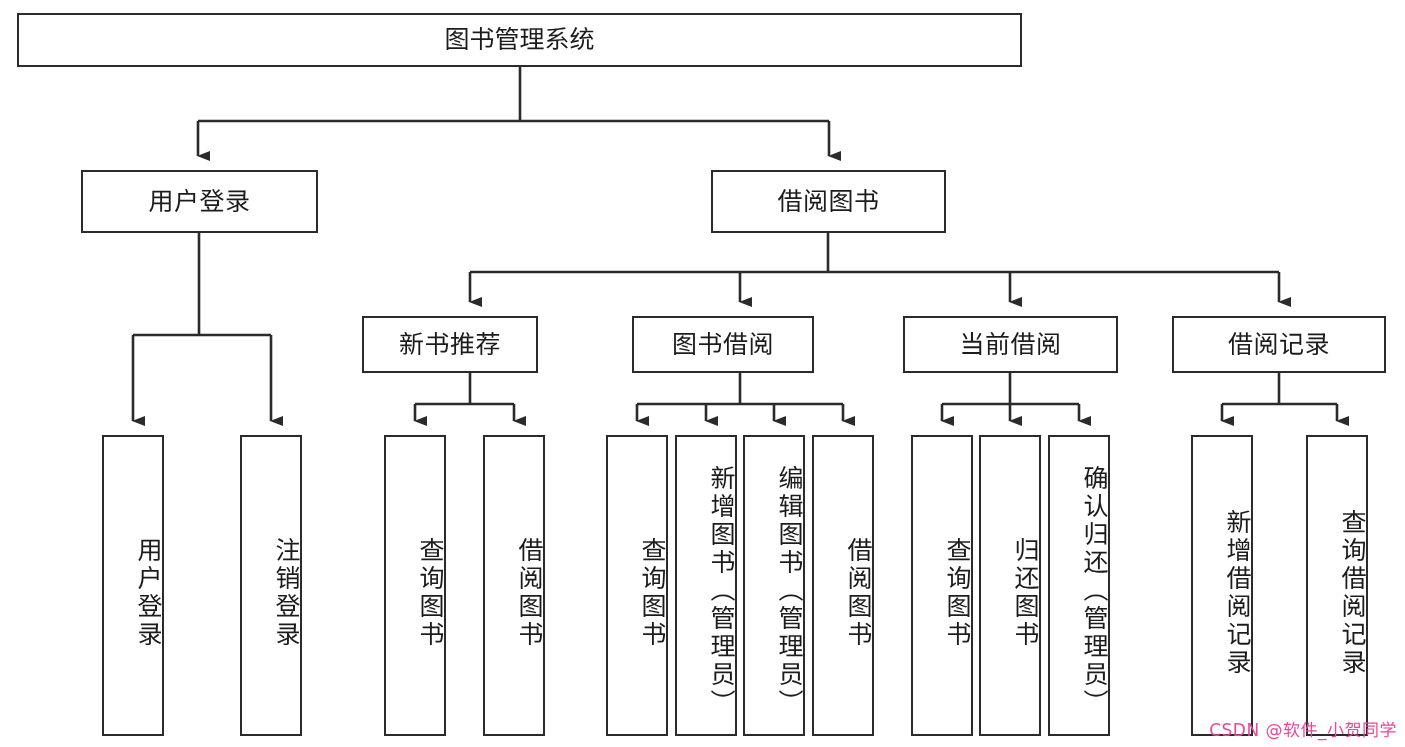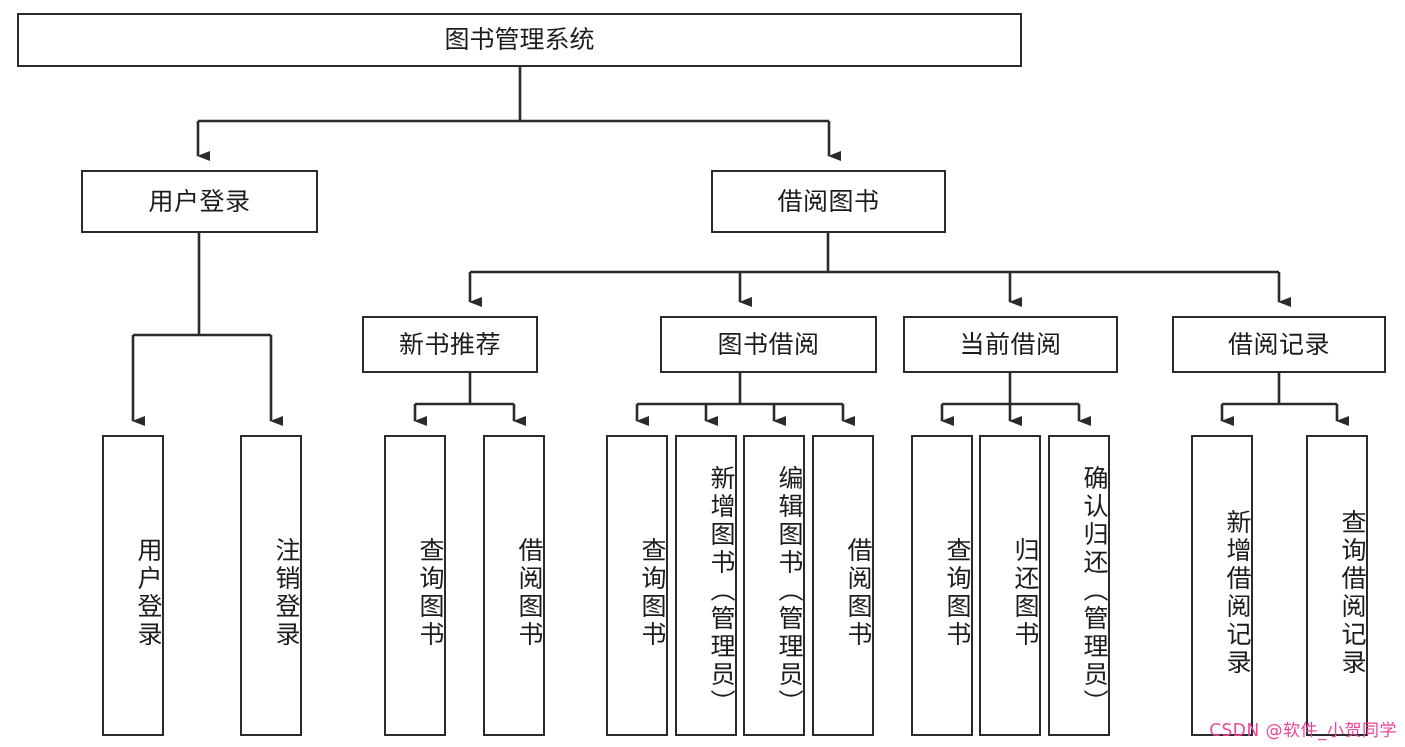--- a/index.html
+++ b/index.html
@@ -125,21 +125,21 @@
   </svg>
 
   <div class="node root" style="left:17px; top:13px; width:1005px; height:54px;">图书管理系统</div>
 
   <div class="node horiz" style="left:81px; top:170px; width:237px; height:63px;">用户登录</div>
 
   <div class="node horiz" style="left:711px; top:170px; width:235px; height:63px;">借阅图书</div>
 
   <div class="node horiz" style="left:362px; top:316px; width:176px; height:57px;">新书推荐</div>
 
-  <div class="node horiz" style="left:632px; top:316px; width:217px; height:57px;margin-left:28px;">图书借阅</div>
+  <div class="node horiz" style="left:632px; top:316px; width:182px; height:57px;">图书借阅</div>
 
   <div class="node horiz" style="left:1172px; top:316px; width:214px; height:57px;">借阅记录</div>
 
   <div class="node horiz" style="left:903px; top:316px; width:215px; height:57px;">当前借阅</div>
 
   <div class="node vert" style="left:102px; top:435px; width:62px; height:301px;">用户登录</div>
 
   <div class="node vert" style="left:240px; top:435px; width:62px; height:301px;">注销登录</div>
 
   <div class="node vert" style="left:384px; top:435px; width:62px; height:301px;">查询图书</div>

